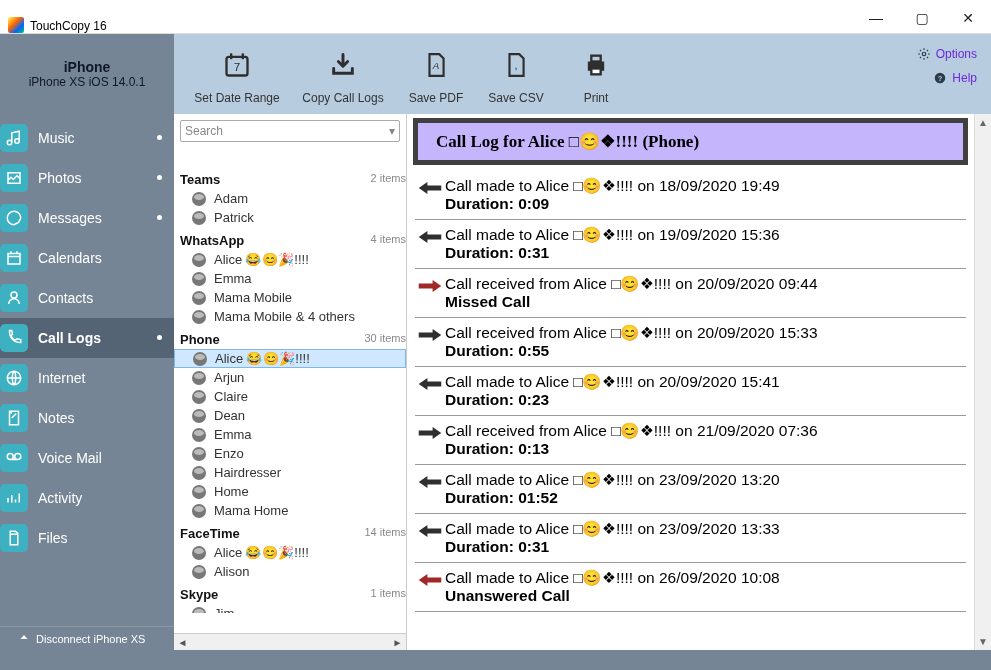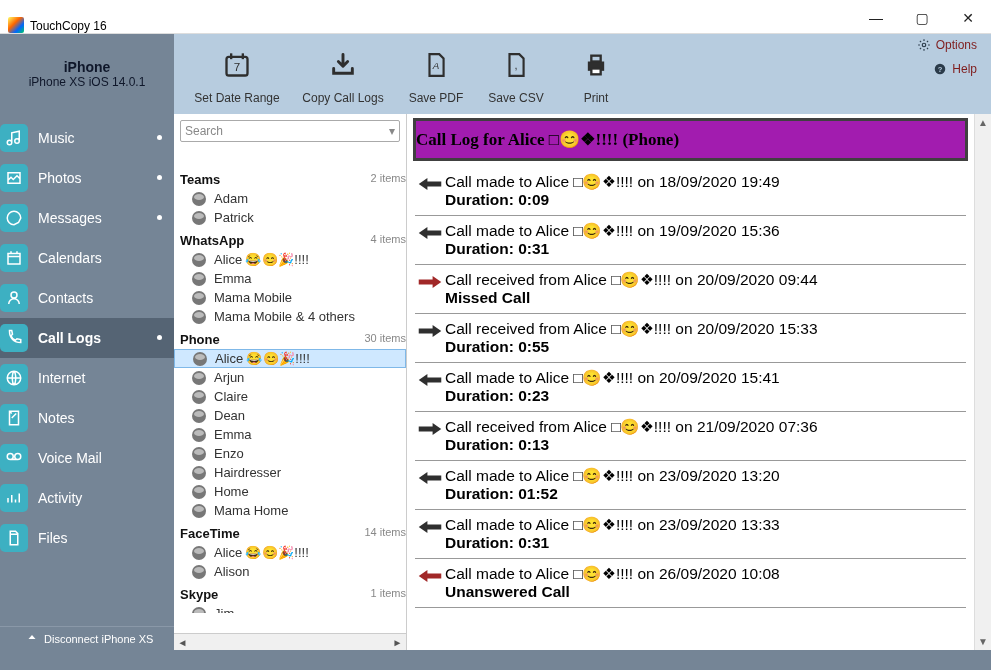--- a/index.html
+++ b/index.html
@@ -13,48 +13,48 @@
 
 .toolbar { height: 80px; display:flex; align-items:stretch; }
 .toolbar .device-pane { width: 174px; background:#758596; color:#0f172a; display:flex; flex-direction:column; align-items:center; justify-content:center; font-size:12px; }
 .toolbar .device-pane .dname { font-weight:700; font-size:14px; }
 
 .toolbar .actions { flex:1; background:#b7ccdf; display:flex; align-items:center; padding-left:10px; position:relative; }
 .toolbar .tb-btn { width: 80px; text-align:center; color:#333; font-size:12px; padding-top:6px; }
 .toolbar .tb-btn.wide { width: 106px; }
 .toolbar .tb-btn .ic { height: 30px; display:flex; align-items:center; justify-content:center; font-size:24px; color:#2e2e2e; }
 .toolbar .tb-btn .lbl { margin-top:11px; }
-.toolbar .right-links { position:absolute; right:14px; top:4px; font-size:12px; color:#7f1d1d; }
+.toolbar .right-links { position:absolute; right:14px; top:13px; font-size:12px; color:#6d28d9; }
 .toolbar .right-links .rl { display:flex; align-items:center; justify-content:flex-end; gap:5px; margin-bottom:10px; }
 .toolbar .right-links .rl svg { width:14px; height:14px; }
 
 .body { display:flex; height: calc(670px - 30px - 80px - 24px); }
 
 .sidebar { width:174px; background:#758596; color:#fff; display:flex; flex-direction:column; padding-top:4px; }
 .sidebar .item { display:flex; align-items:center; height:40px; padding-left:0; font-size:14px; position:relative; }
 .sidebar .item .sq { width:28px; height:28px; border-radius:5px; background:#3db0c2; display:flex; align-items:center; justify-content:center; margin-right:10px; color:#fff; }
 .sidebar .item.active { background:#556474; font-weight:700; }
 .sidebar .item .dot { position:absolute; right:12px; top:17px; width:5px; height:5px; border-radius:50%; background:#fff; }
-.sidebar .disconnect { margin-top:auto; height:24px; font-size:11px; color:#fff; display:flex; align-items:center; padding-left:26px; border-top:1px solid #8a98a8; gap:6px; }
+.sidebar .disconnect { margin-top:auto; height:24px; font-size:11px; color:#fff; display:flex; align-items:center; padding-left:18px; border-top:1px solid #8a98a8; gap:6px; }
 
 .midcol { width: 233px; border-right:1px solid #ccc; display:flex; flex-direction:column; background:#fff; overflow:hidden; position:relative;gap:20px; }
 .midcol .search { margin:6px 6px 4px 6px; height:22px; border:1px solid #aaa; border-radius:2px; display:flex; align-items:center; padding:0 4px; font-size:12px; color:#888; justify-content:space-between; }
 .midcol .list { flex:1; overflow:hidden; font-size:13px; position:relative;}
 .midcol .grp { font-weight:700; padding:6px 6px 2px 6px; position:relative; color:#111;}
 .midcol .grp .cnt { position:absolute; right:0px; top:6px; font-size:11px; font-weight:400; color:#888; white-space:nowrap;}
 .midcol .contact { display:flex; align-items:center; padding:1px 0 1px 18px; color:#333; height:19px; }
 .midcol .contact.selected { background:#cfe8ff; border:1px solid #7fb8e8; }
 .midcol .contact .pic { width:14px; height:14px; border-radius:50%; background:#777; margin-right:8px; position:relative; flex:0 0 auto;}
 .midcol .contact .pic::after { content:""; position:absolute; left:2px; top:2px; width:10px; height:6px; border-radius:50%; background:#bbb; }
 .midcol .hscroll { height:17px; border-top:1px solid #ccc; display:flex; align-items:center; justify-content:space-between; background:#f0f0f0;}
 .midcol .hscroll .ar { width:17px; text-align:center; font-size:10px; color:#555; }
 
 .main { flex:1; display:flex; background:#fff; }
 .main .content { flex:1; overflow:hidden; padding:4px 0 0 0; }
-.main .header { margin:0 6px 4px 6px; background:#a21caf; border:3px solid #404040; padding:8px 0; font-family: "Times New Roman", serif; font-weight:700; font-size:17px; }
+.main .header { margin:0 6px 4px 6px; background:#c4b5fd; border:5px solid #404040; padding:8px 18px; font-family: "Times New Roman", serif; font-weight:700; font-size:17px; }
 .main .entries { padding: 2px 8px; font-family: "Times New Roman", serif; font-size:15.5px; }
 .main .entry { display:flex; align-items:flex-start; border-bottom:1px solid #999; padding:6px 0 6px 0; }
 .main .entry .arrow { width:30px; flex:0 0 30px; display:flex; align-items:center; justify-content:center; padding-top:2px; }
 .main .entry .arrow svg { width:26px; height:18px; }
 .main .entry .txt .l2 { font-weight:700; }
 .main .vscroll { width:17px; background:#f0f0f0; border-left:1px solid #ddd; position:relative; }
 .main .vscroll .up, .main .vscroll .dn { height:17px; text-align:center; font-size:10px; color:#666; line-height:17px;}
 .main .vscroll .dn { position:absolute; bottom:0; width:100%; }
 
 .statusbar { height:24px; background:#758596; }

